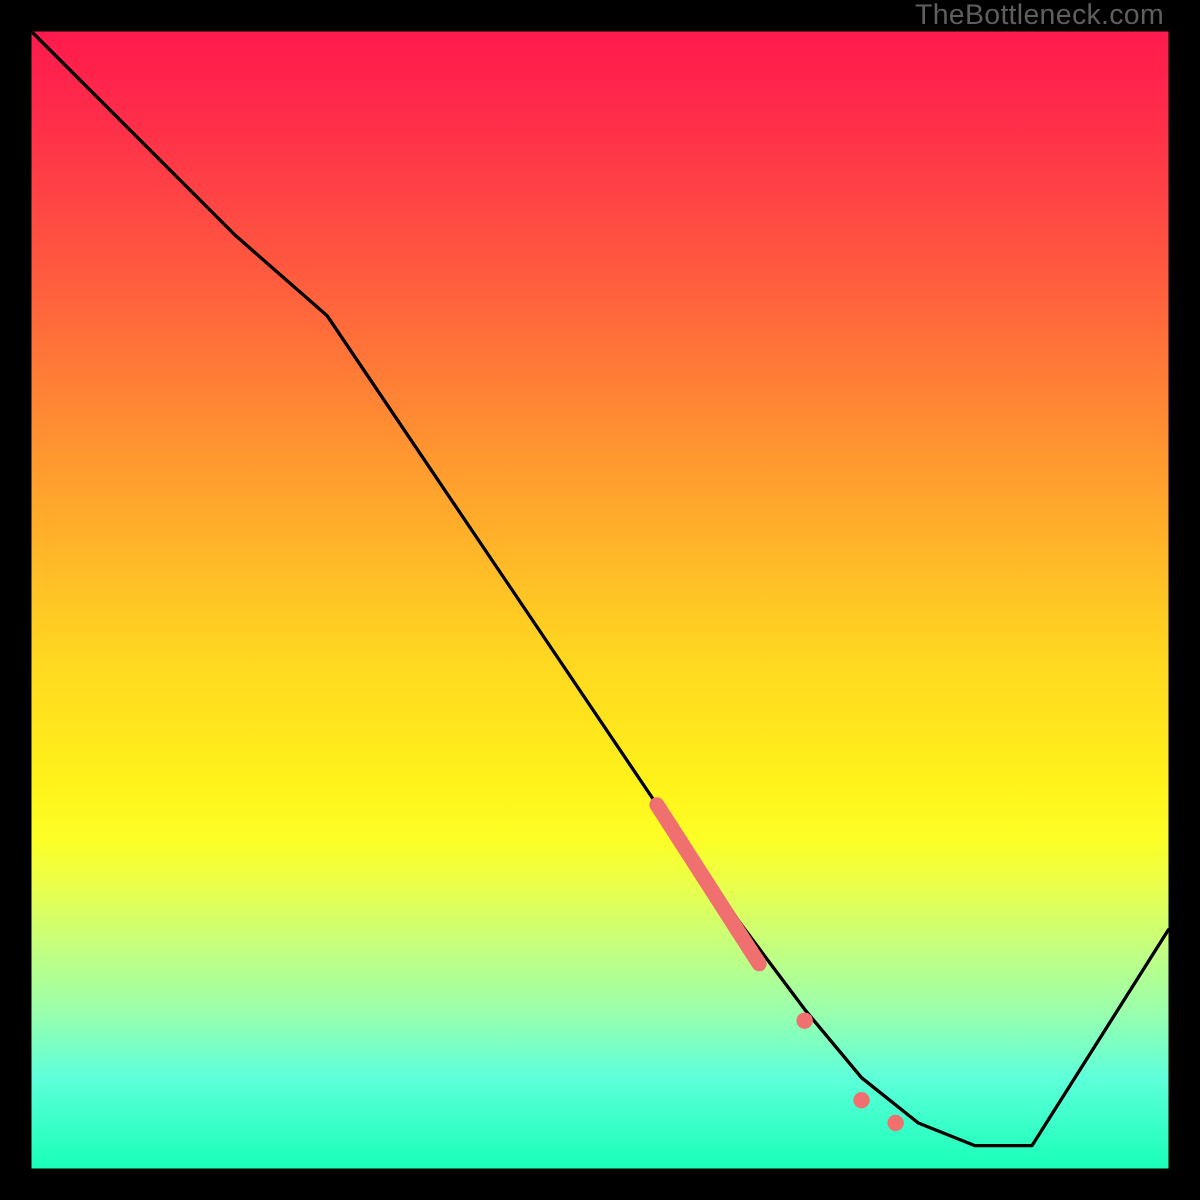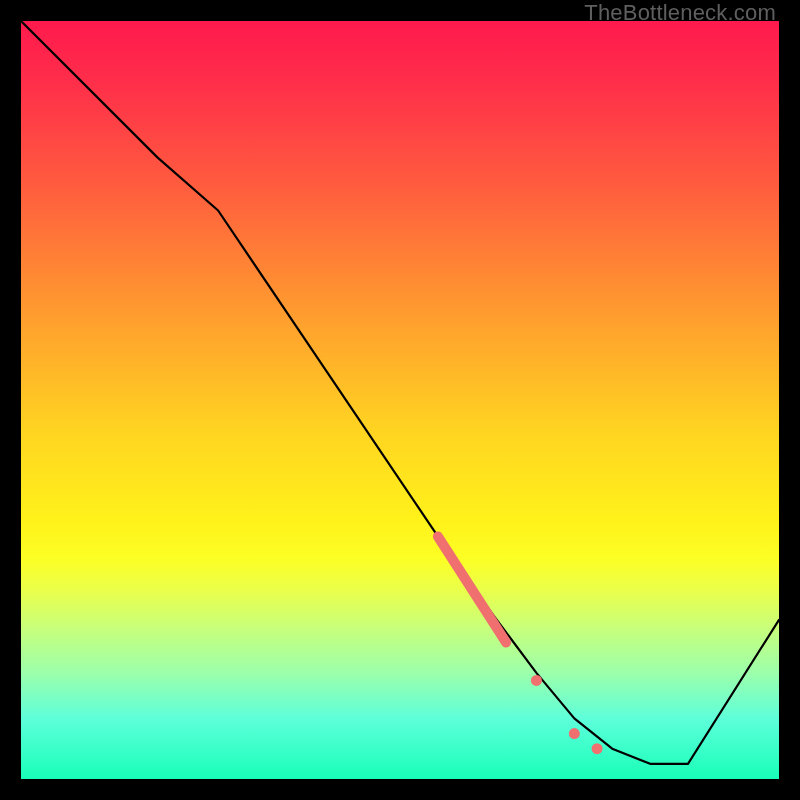--- a/index.html
+++ b/index.html
@@ -28,21 +28,21 @@
       #c8ff7a 80%,
       #9cffab 86%,
       #5effda 92%,
       #18ffb8 100%
     );
   }
   .watermark {
     position: absolute;
     top: 0;
     right: 24px;
-    font-size: 22px;
+    font-size: 19px;
     font-weight: 500;
     color: #5f5f5f;
     letter-spacing: 0.2px;
   }
   svg.overlay {
     position: absolute;
     left: 21px;
     top: 21px;
     width: 758px;
     height: 758px;

